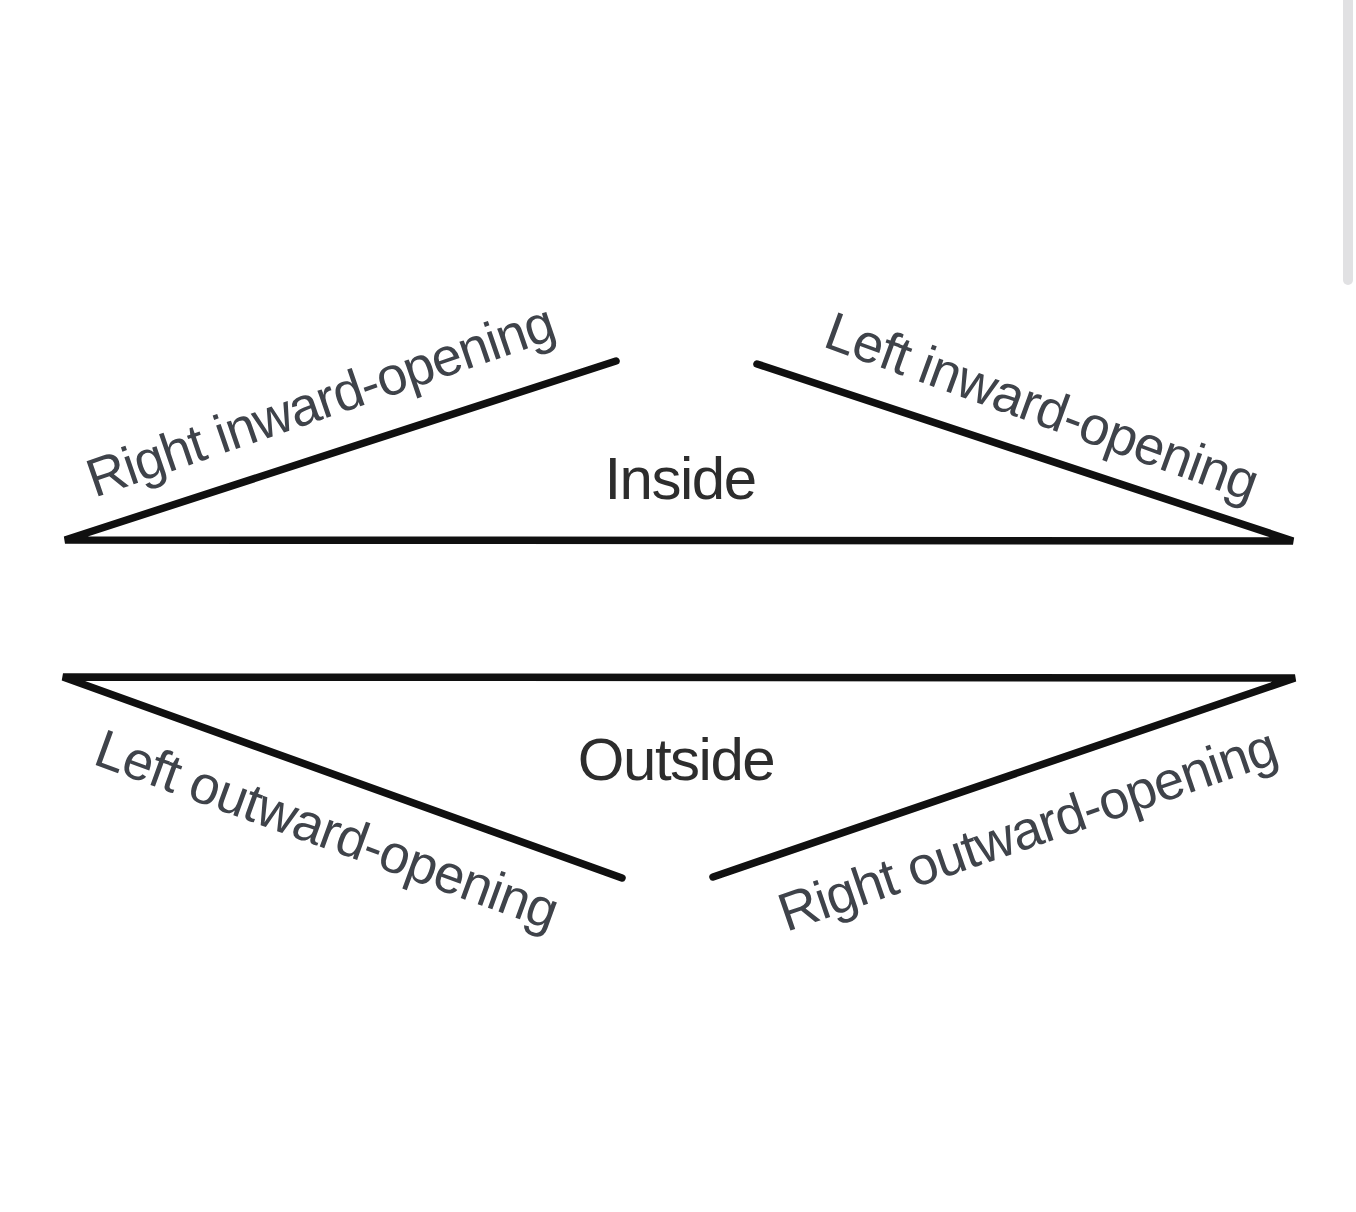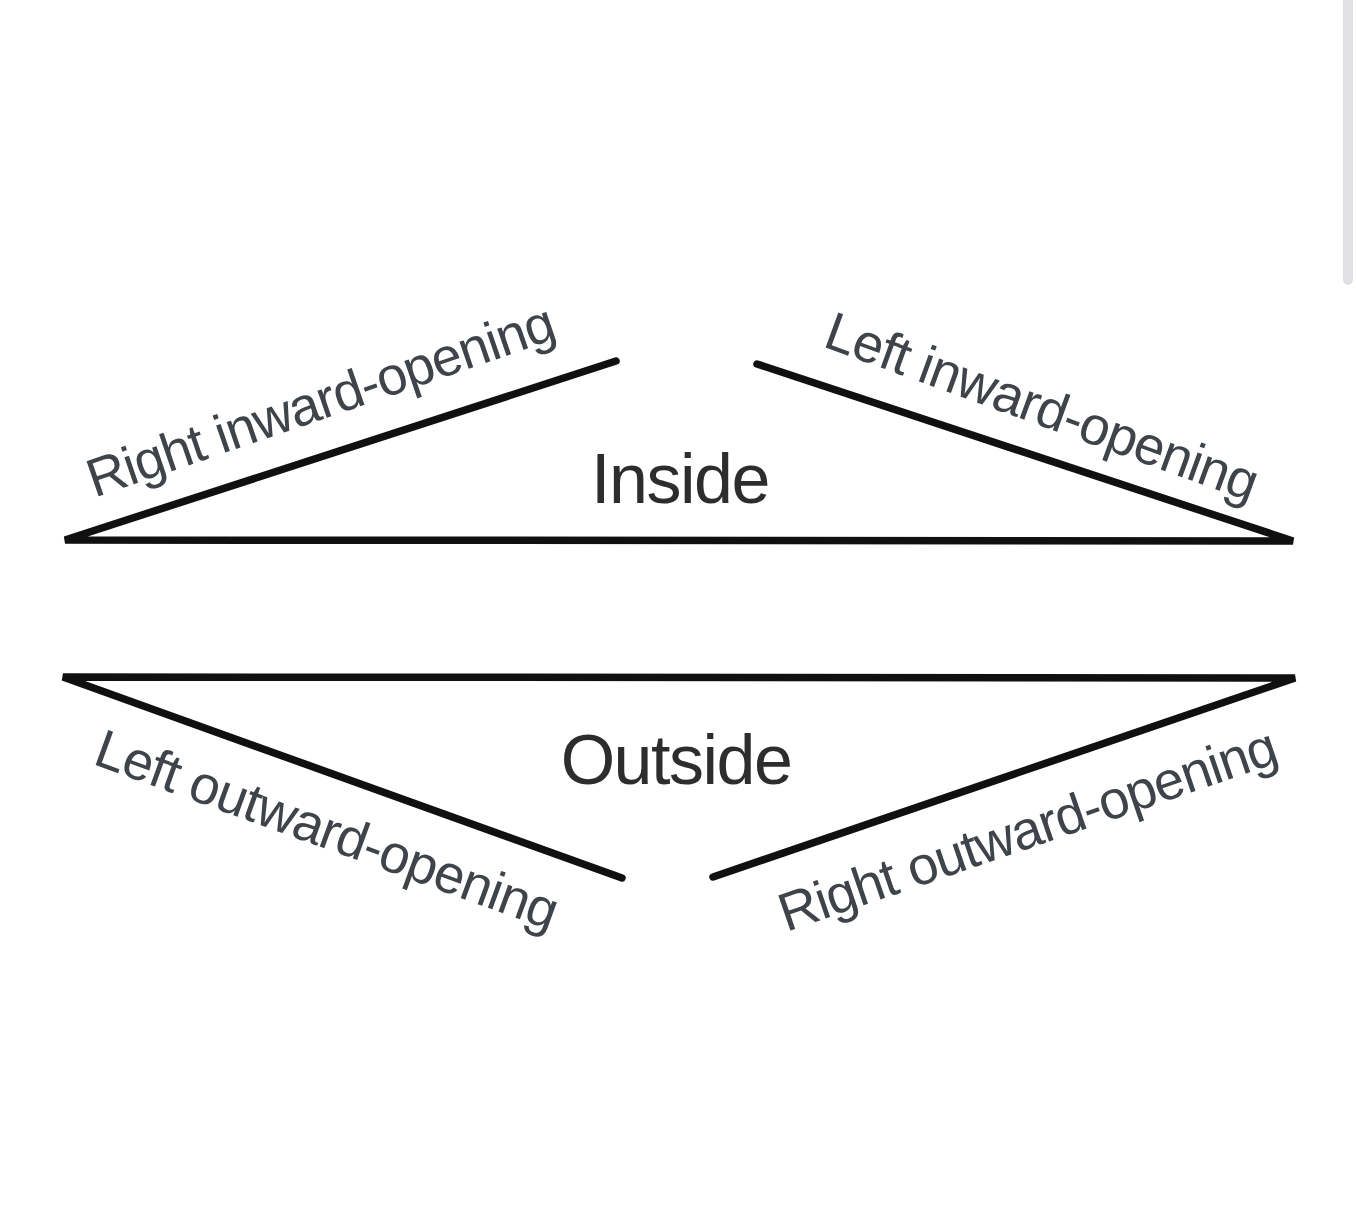--- a/index.html
+++ b/index.html
@@ -23,21 +23,21 @@
   #diagram-svg path {
     fill: none;
     stroke: var(--line-color, #101010);
     stroke-width: 7.5;
     stroke-linecap: round;
     stroke-linejoin: miter;
   }
   .heading {
     position: absolute;
     transform: translate(-50%, -50%);
-    font-size: 70px;
+    font-size: 60px;
     letter-spacing: -1.5px;
     color: var(--heading-color, #2d2d2d);
     white-space: nowrap;
     line-height: 1;
   }
   .heading.inside  { left: 680px; top: 479px; }
   .heading.outside { left: 676px; top: 760px; }
   .rot-label {
     position: absolute;
     font-size: 54px;

